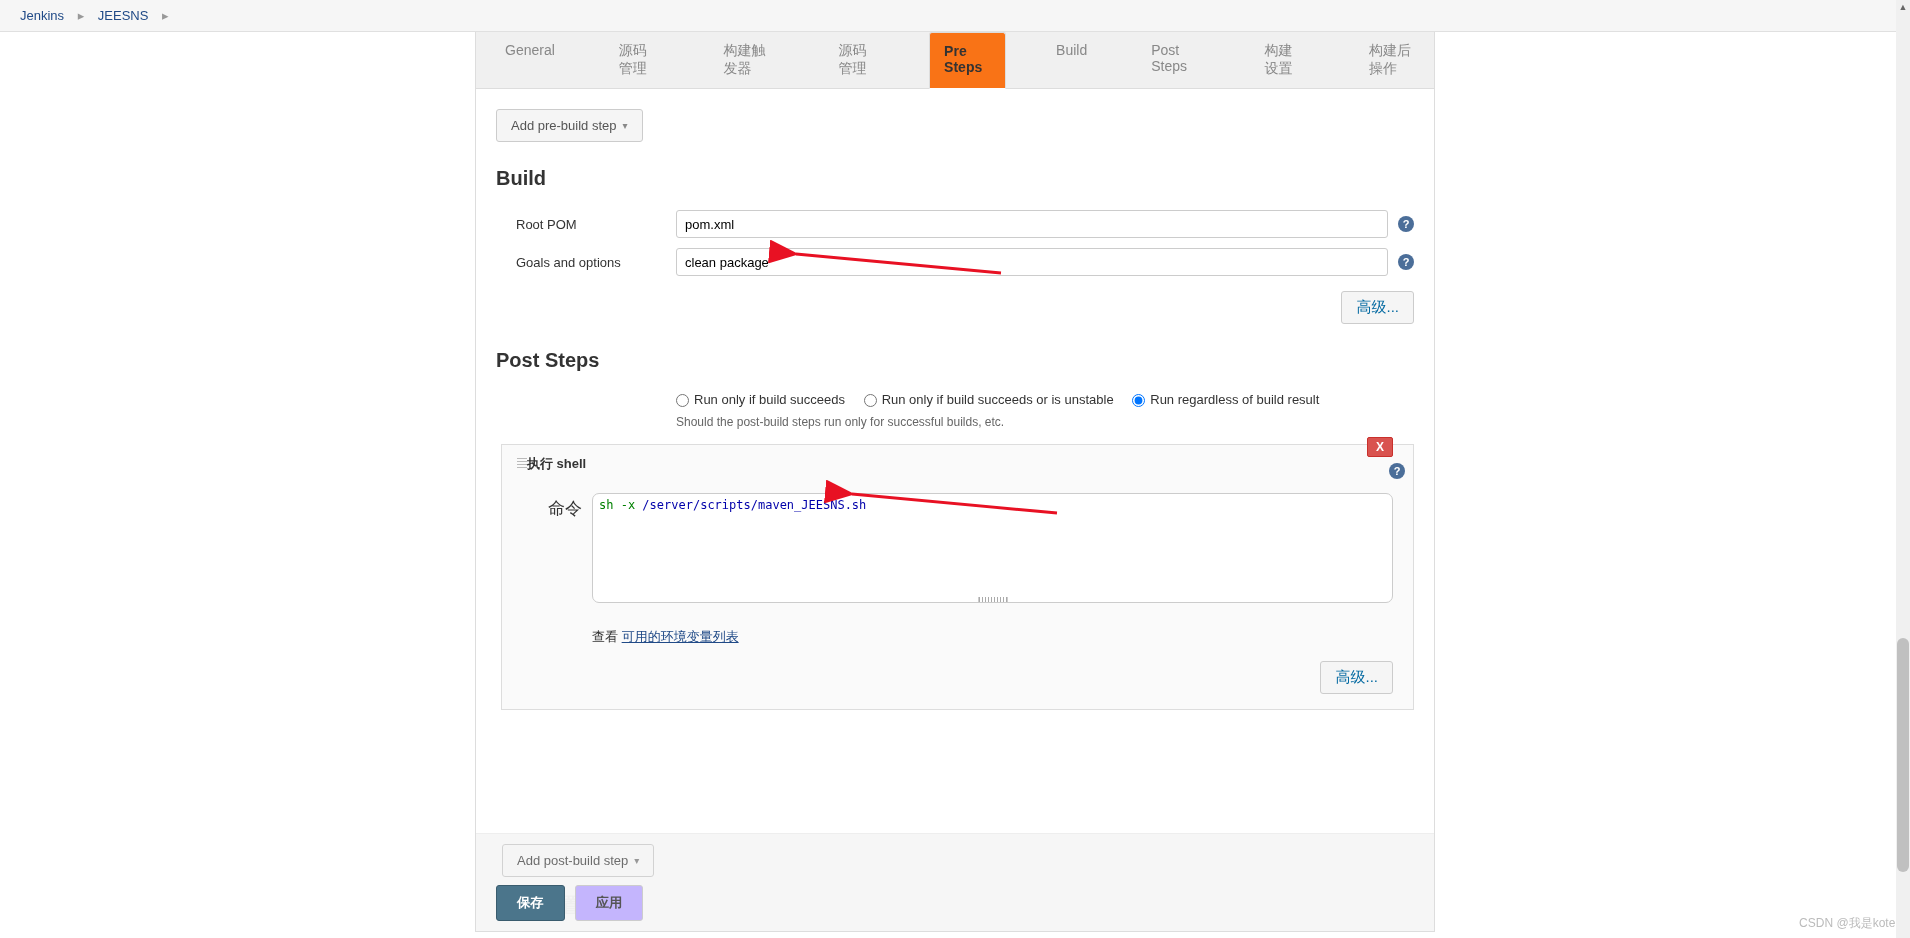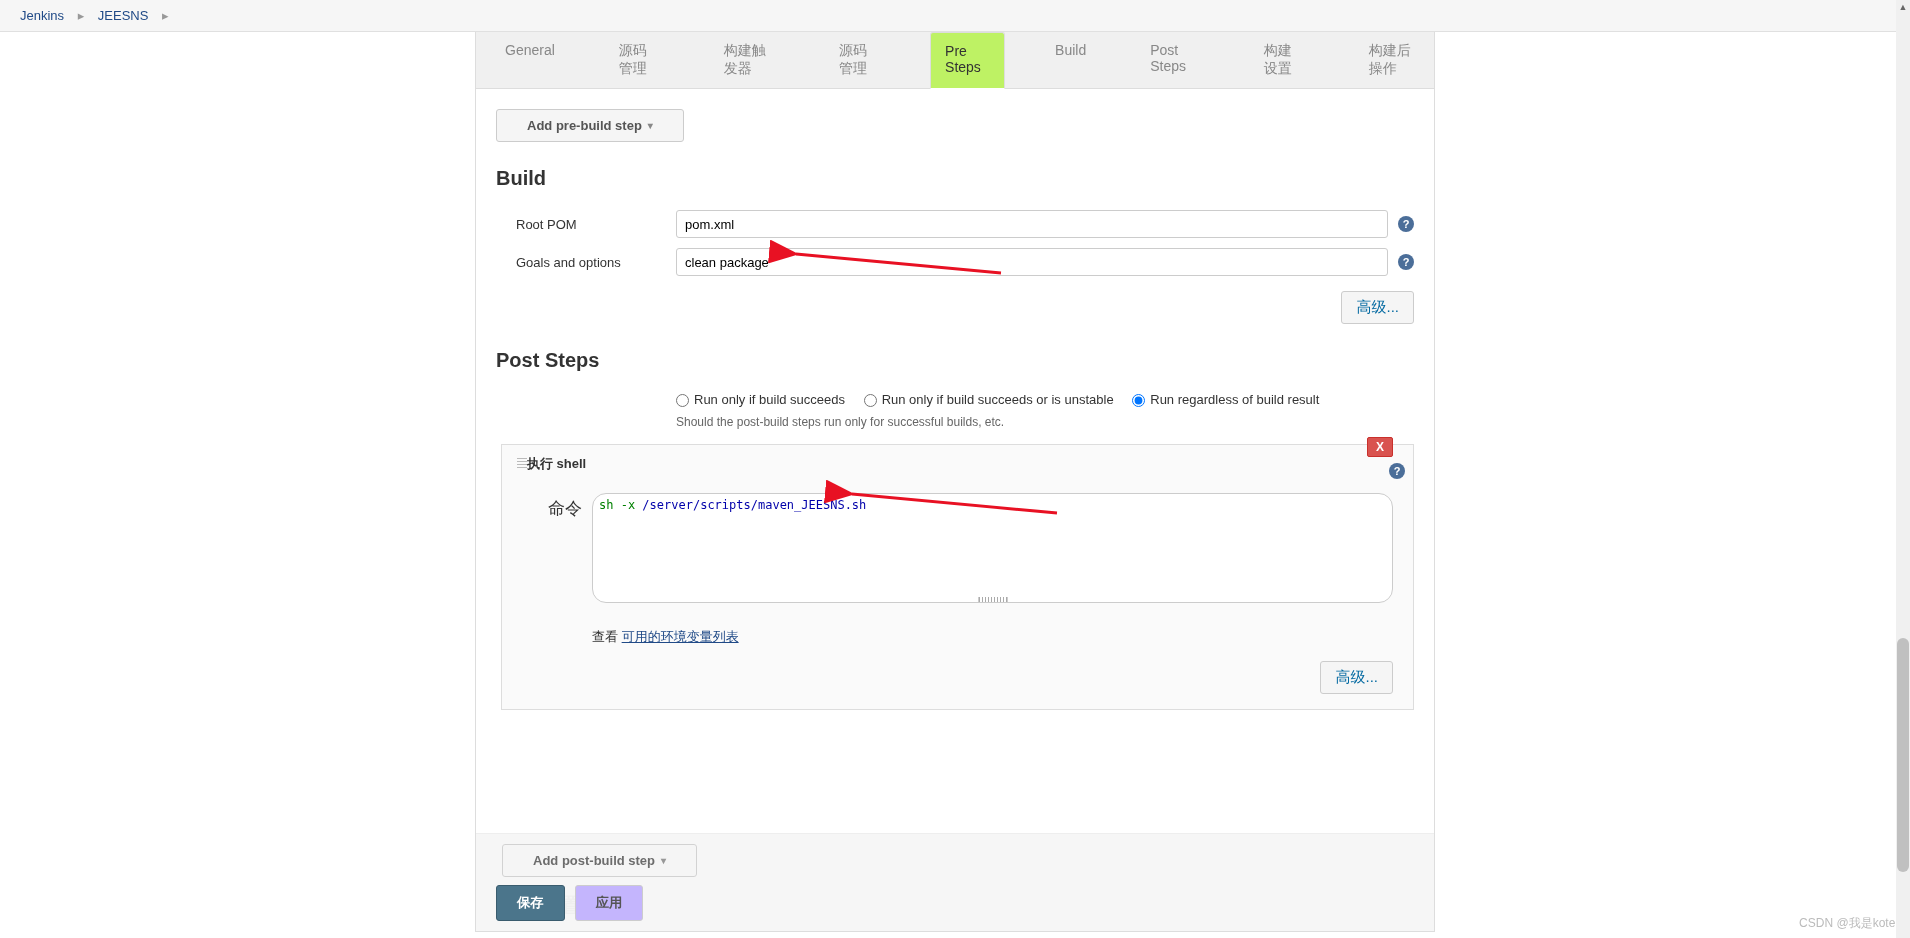--- a/index.html
+++ b/index.html
@@ -6,25 +6,25 @@
     body { font-family: Helvetica, Arial, sans-serif; font-size: 13px; color: #333; background: #fff; }
     
     .breadcrumb { background: #f6f6f6; border-bottom: 1px solid #e0e0e0; padding: 8px 20px; font-size: 13px; }
     .breadcrumb a { color: #204a87; text-decoration: none; }
     .breadcrumb-sep { color: #999; margin: 0 10px; }
     
     .main-container { width: 960px; margin: 0 auto; border: 1px solid #ddd; border-top: none; min-height: 900px; position: relative; }
     
     .tabs { background: #f0f0f0; border-bottom: 1px solid #ddd; display: flex; padding-left: 15px; gap: 36px; }
     .tab { padding: 10px 14px; color: #888; font-size: 14px; cursor: pointer; }
-    .tab.active { background: #bef264; border: 1px solid #ddd; border-bottom: 1px solid #fff; margin-bottom: -1px; color: #333; font-weight: normal; border-radius: 3px 3px 0 0;}
+    .tab.active { background: #f97316; border: 1px solid #ddd; border-bottom: 1px solid #fff; margin-bottom: -1px; color: #333; font-weight: bold; border-radius: 3px 3px 0 0;}
     
     .content { padding: 20px; }
     
-    .add-button { background: #f5f5f5; border: 1px solid #ccc; padding: 8px 30px; font-size: 13px; color: #555; font-weight: bold; border-radius: 3px; cursor: pointer; display: inline-flex; align-items: center; gap: 6px;}
+    .add-button { background: #f5f5f5; border: 1px solid #ccc; padding: 8px 14px; font-size: 13px; color: #555; font-weight: normal; border-radius: 3px; cursor: pointer; display: inline-flex; align-items: center; gap: 6px;}
     .add-button::after { content: "▾"; font-size: 10px; color: #888; }
     
     h2.section-title { font-size: 20px; font-weight: bold; color: #333; margin: 25px 0 20px 0; }
     
     .form-row { display: flex; align-items: center; margin-bottom: 10px; padding-left: 20px; }
     .form-label { width: 160px; color: #333; font-size: 13px; }
     .form-input { flex: 1; height: 28px; padding: 2px 8px; border: 1px solid #ccc; border-radius: 3px; font-size: 13px; }
     .help-icon { width: 16px; height: 16px; background: #4b6e99; border-radius: 50%; color: #fff; font-size: 11px; font-weight: bold; display: inline-flex; align-items: center; justify-content: center; margin-left: 10px; cursor: pointer; }
     
     .right-btn-row { text-align: right; margin-top: 15px; padding-right: 0px;}
@@ -34,21 +34,21 @@
     .radio-row label { margin-right: 15px; font-size: 13px; color: #333; }
     .radio-row input { margin-right: 5px; vertical-align: middle;}
     .hint-text { padding-left: 180px; color: #666; font-size: 12px; margin-bottom: 15px; }
     
     .shell-block { border: 1px solid #ddd; background: #fafafa; padding: 0; margin-top: 10px; position: relative; margin-left: 5px;}
     .shell-header { padding: 10px 15px; font-weight: bold; display: flex; align-items: center; }
     .drag-handle { width: 10px; height: 12px; background-image: repeating-linear-gradient(#bbb, #bbb 1px, transparent 1px, transparent 3px); display: inline-block;}
     .close-x { position: absolute; top: -8px; right: 20px; background: #d9534f; color: #fff; padding: 2px 8px; font-weight: bold; font-size: 12px; border-radius: 2px; cursor: pointer; border: 1px solid #c9302c;}
     .shell-body { padding: 10px 20px 15px 40px; display: flex; align-items: flex-start; }
     .shell-label { width: 50px; text-align: right; padding-right: 10px; padding-top: 4px; font-size:17px;}
-    .code-area { flex: 1; border: 1px solid #ccc; border-radius: 14px; background: #fff; min-height: 110px; padding: 4px 6px; font-family: monospace; font-size: 12px; position: relative;}
+    .code-area { flex: 1; border: 1px solid #ccc; border-radius: 7px; background: #fff; min-height: 110px; padding: 4px 6px; font-family: monospace; font-size: 12px; position: relative;}
     .code-area .kw-green { color: #008000; }
     .code-area .kw-blue { color: #00a; }
     .resize-grip { position: absolute; bottom: -1px; left: 50%; transform: translateX(-50%); width: 30px; height: 6px; background: repeating-linear-gradient(90deg, #aaa, #aaa 1px, transparent 1px, transparent 3px); border: 1px solid #ccc; border-top:none;}
     
     .shell-footer { padding: 10px 20px 15px 90px; font-size: 13px;}
     .shell-footer a { color: #204a87; text-decoration: underline; }
     .shell-advanced { text-align: right; padding: 0 20px 15px 0;}
     
     .bottom-bar { position: absolute; bottom: 0; left: 0; background: rgba(245,245,245,0.9); padding: 10px; border-top: 1px solid #eee; display: flex; gap: 10px; align-items: center; width: 100%;}
     .bottom-bar .add-button.faded { opacity: 0.85; margin-bottom: 8px;}

